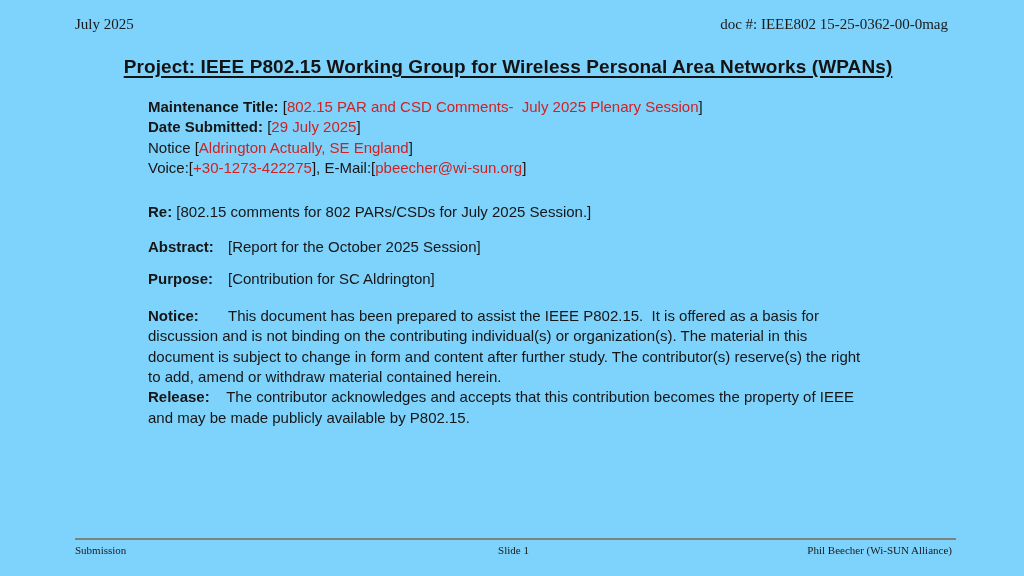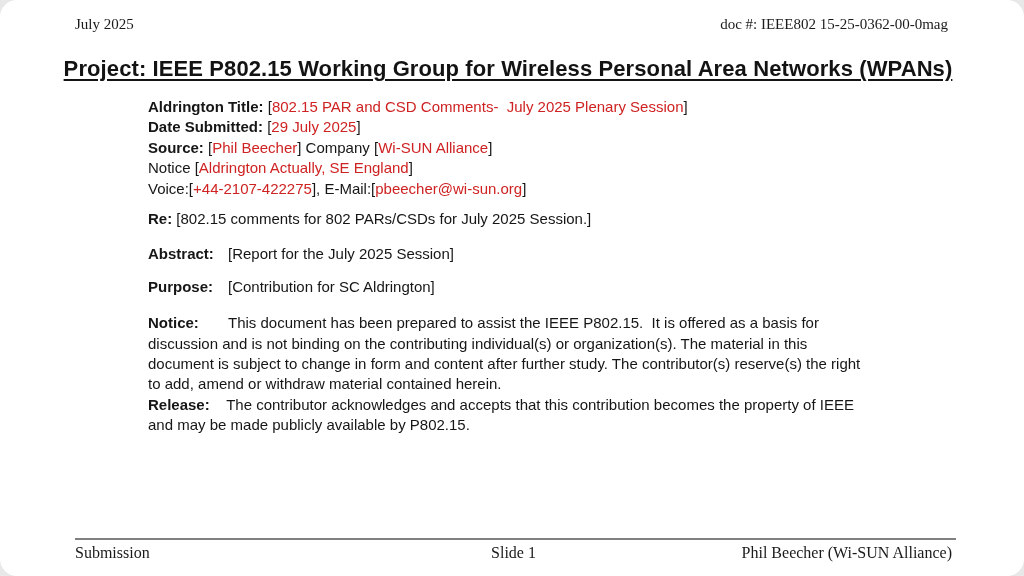--- a/index.html
+++ b/index.html
@@ -1,89 +1,88 @@
 <!DOCTYPE html>
 <html style="--accent-red: #cf2222; --text: #161616; --rule: #808080;"><head>
 <meta charset="utf-8">
 <style>
   * { margin:0; padding:0; box-sizing:border-box; }
   html,body { background:#e8e8e8; }
   #slide {
-    position:relative; width:1024px; height:576px; background:#ffffff;
-    overflow:hidden; font-family:"Liberation Sans", sans-serif; color:var(--text, #111);border-radius:17px;
+    position:relative; width:1024px; height:576px; background:#7dd3fc;
+    overflow:hidden; font-family:"Liberation Sans", sans-serif; color:var(--text, #111);
   }
   .serif { font-family:"Liberation Serif", serif; }
   .pw { white-space:pre-wrap; }
   .red { color:var(--accent-red, #cf2222); }
   .b { font-weight:700; }
 
   .header-row {
     position:absolute; left:75px; right:76px; top:16px;
     display:flex; justify-content:space-between;
     font-size:15px; color:#1a1a1a;
   }
 
   .slide-title {
     position:absolute; left:0; right:8px; top:56px;
-    text-align:center; font-size:22px; font-weight:700;
+    text-align:center; font-size:19px; font-weight:700;
     text-decoration:underline; text-decoration-thickness:2px; text-underline-offset:3px;
     color:#131313; letter-spacing:0.1px;
   }
 
   .body-block {
     position:absolute; left:148px; width:722px; top:97px;
     font-size:15px; line-height:20.4px; color:#161616;
   }
   .body-block p { margin:0; }
-  p.re-line       { margin-top:10px; }
+  p.re-line       { margin-top:23px; }
   p.abstract-line { margin-top:15px; }
   p.purpose-line  { margin-top:12px; }
   p.notice-para   { margin-top:16px; }
   .label-tab { display:inline-block; min-width:80px; font-weight:700; }
 
   .footer-rule {
     position:absolute; left:75px; width:881px; top:538px; height:2px;
     background:var(--rule, #808080);
   }
   .footer-row {
     position:absolute; left:75px; right:72px; top:544px;
     display:flex; justify-content:space-between; align-items:baseline;
-    font-size:16px; color:#1a1a1a;
+    font-size:11px; color:#1a1a1a;
   }
   .footer-row .cell { flex:1; }
   .footer-row .cell.center { text-align:center; }
   .footer-row .cell.right { text-align:right; }
 </style>
 </head>
 <body>
 
 <div id="slide">
 
   <div class="header-row serif">
     <span>July 2025</span>
     <span>doc #: IEEE802 15-25-0362-00-0mag</span>
   </div>
 
   <div class="slide-title">Project: IEEE P802.15 Working Group for Wireless Personal Area Networks (WPANs)</div>
 
   <div class="body-block">
 
-    <p><span class="b pw">Aldrington Title:</span><span class="pw"> [</span><span class="red pw">802.15 PAR and CSD Comments-  July 2025 Plenary Session</span><span class="pw">]</span></p>
+    <p><span class="b pw">Maintenance Title:</span><span class="pw"> [</span><span class="red pw">802.15 PAR and CSD Comments-  July 2025 Plenary Session</span><span class="pw">]</span></p>
 
     <p><span class="b pw">Date Submitted:</span><span class="pw"> [</span><span class="red pw">29 July 2025</span><span class="pw">]</span></p>
 
-    <p><span class="b pw">Source:</span><span class="pw"> [</span><span class="red pw">Phil Beecher</span><span class="pw">] Company [</span><span class="red pw">Wi-SUN Alliance</span><span class="pw">]</span></p>
 
     <p><span class="pw">Notice [</span><span class="red pw">Aldrington Actually, SE England</span><span class="pw">]</span></p>
 
-    <p><span class="pw">Voice:[</span><span class="red pw">+44-2107-422275</span><span class="pw">], E-Mail:[</span><span class="red pw">pbeecher@wi-sun.org</span><span class="pw">]</span></p>
+    <p><span class="pw">Voice:[</span><span class="red pw">+30-1273-422275</span><span class="pw">], E-Mail:[</span><span class="red pw">pbeecher@wi-sun.org</span><span class="pw">]</span></p>
 
     <p class="re-line"><span class="b pw">Re:</span><span class="pw"> [802.15 comments for 802 PARs/CSDs for July 2025 Session.]</span></p>
 
-    <p class="abstract-line"><span class="label-tab pw">Abstract:</span><span class="pw">[Report for the July 2025 Session]</span></p>
+    <p class="abstract-line"><span class="label-tab pw">Abstract:</span><span class="pw">[Report for the October 2025 Session]</span></p>
 
     <p class="purpose-line"><span class="label-tab pw">Purpose:</span><span class="pw">[Contribution for SC Aldrington]</span></p>
 
     <p class="notice-para"><span class="label-tab pw">Notice:</span><span class="pw">This document has been prepared to assist the IEEE P802.15.  It is offered as a basis for discussion and is not binding on the contributing individual(s) or organization(s). The material in this document is subject to change in form and content after further study. The contributor(s) reserve(s) the right to add, amend or withdraw material contained herein.</span></p>
 
     <p><span class="b pw">Release:</span><span class="pw">    </span><span class="pw">The contributor acknowledges and accepts that this contribution becomes the property of IEEE and may be made publicly available by P802.15.</span></p>
 
   </div>
 
   <div class="footer-rule"></div>

